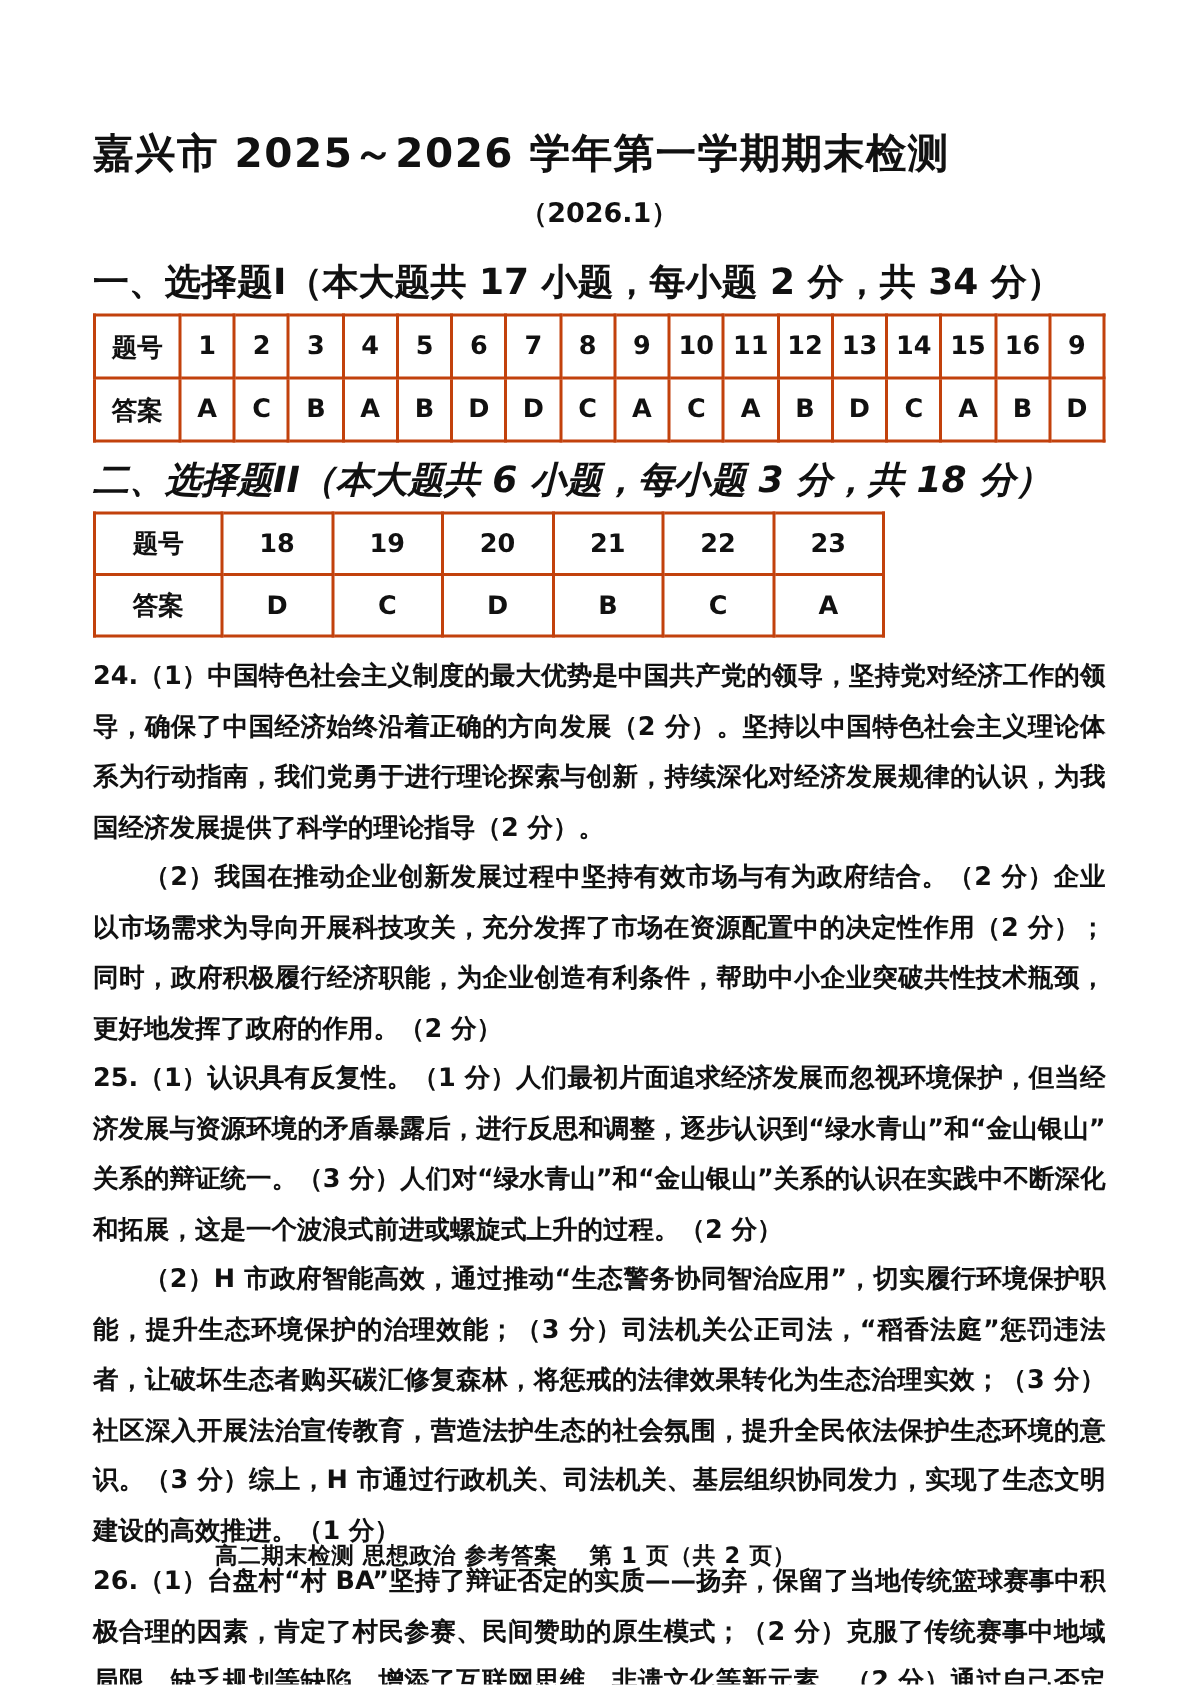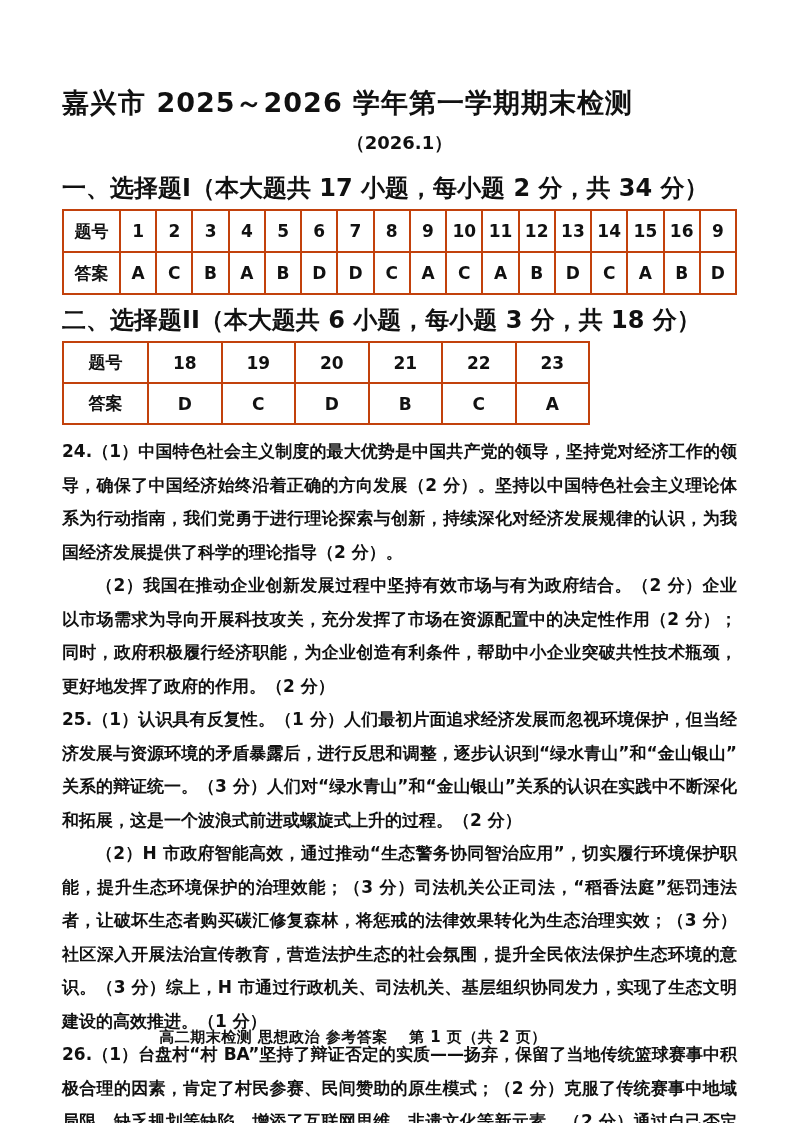--- a/index.html
+++ b/index.html
@@ -33,21 +33,21 @@
     margin-top: 6px;
     line-height: 34px;
   }
   .title-main { font-size: 27px; letter-spacing: 2px; }
   .title-date { font-size: 18px; }
   .section-heading {
     font-size: 24px;
     line-height: 24px;
   }
   .sh1 { margin-top: 16px; }
-  .sh2 { margin-top: 13px; }
+  .sh2 { margin-top: 13px; font-style: italic; }
   .sh3 { margin-top: 11px; }
   table {
     border-collapse: collapse;
     table-layout: fixed;
   }
   .tbl { margin-top: 9px; }
   .tbl1 { width: 675px; }
   .tbl2 { width: 528px; }
   td {
     border: 2px solid #c2410c;
@@ -63,21 +63,21 @@
     text-align: justify;
   }
   .para {
     font-size: 17px;
     line-height: 33.5px;
     text-align: justify;
   }
   .para.indent { text-indent: 2em; }
   .footer {
     position: absolute;
-    left: 16px;
+    left: 0;
     width: 630px;
     top: 1028px;
     text-align: center;
     font-size: 15px;
     letter-spacing: 0.5px;
     padding-left: 44px;
   }
 </style>
 </head>
 <body>

